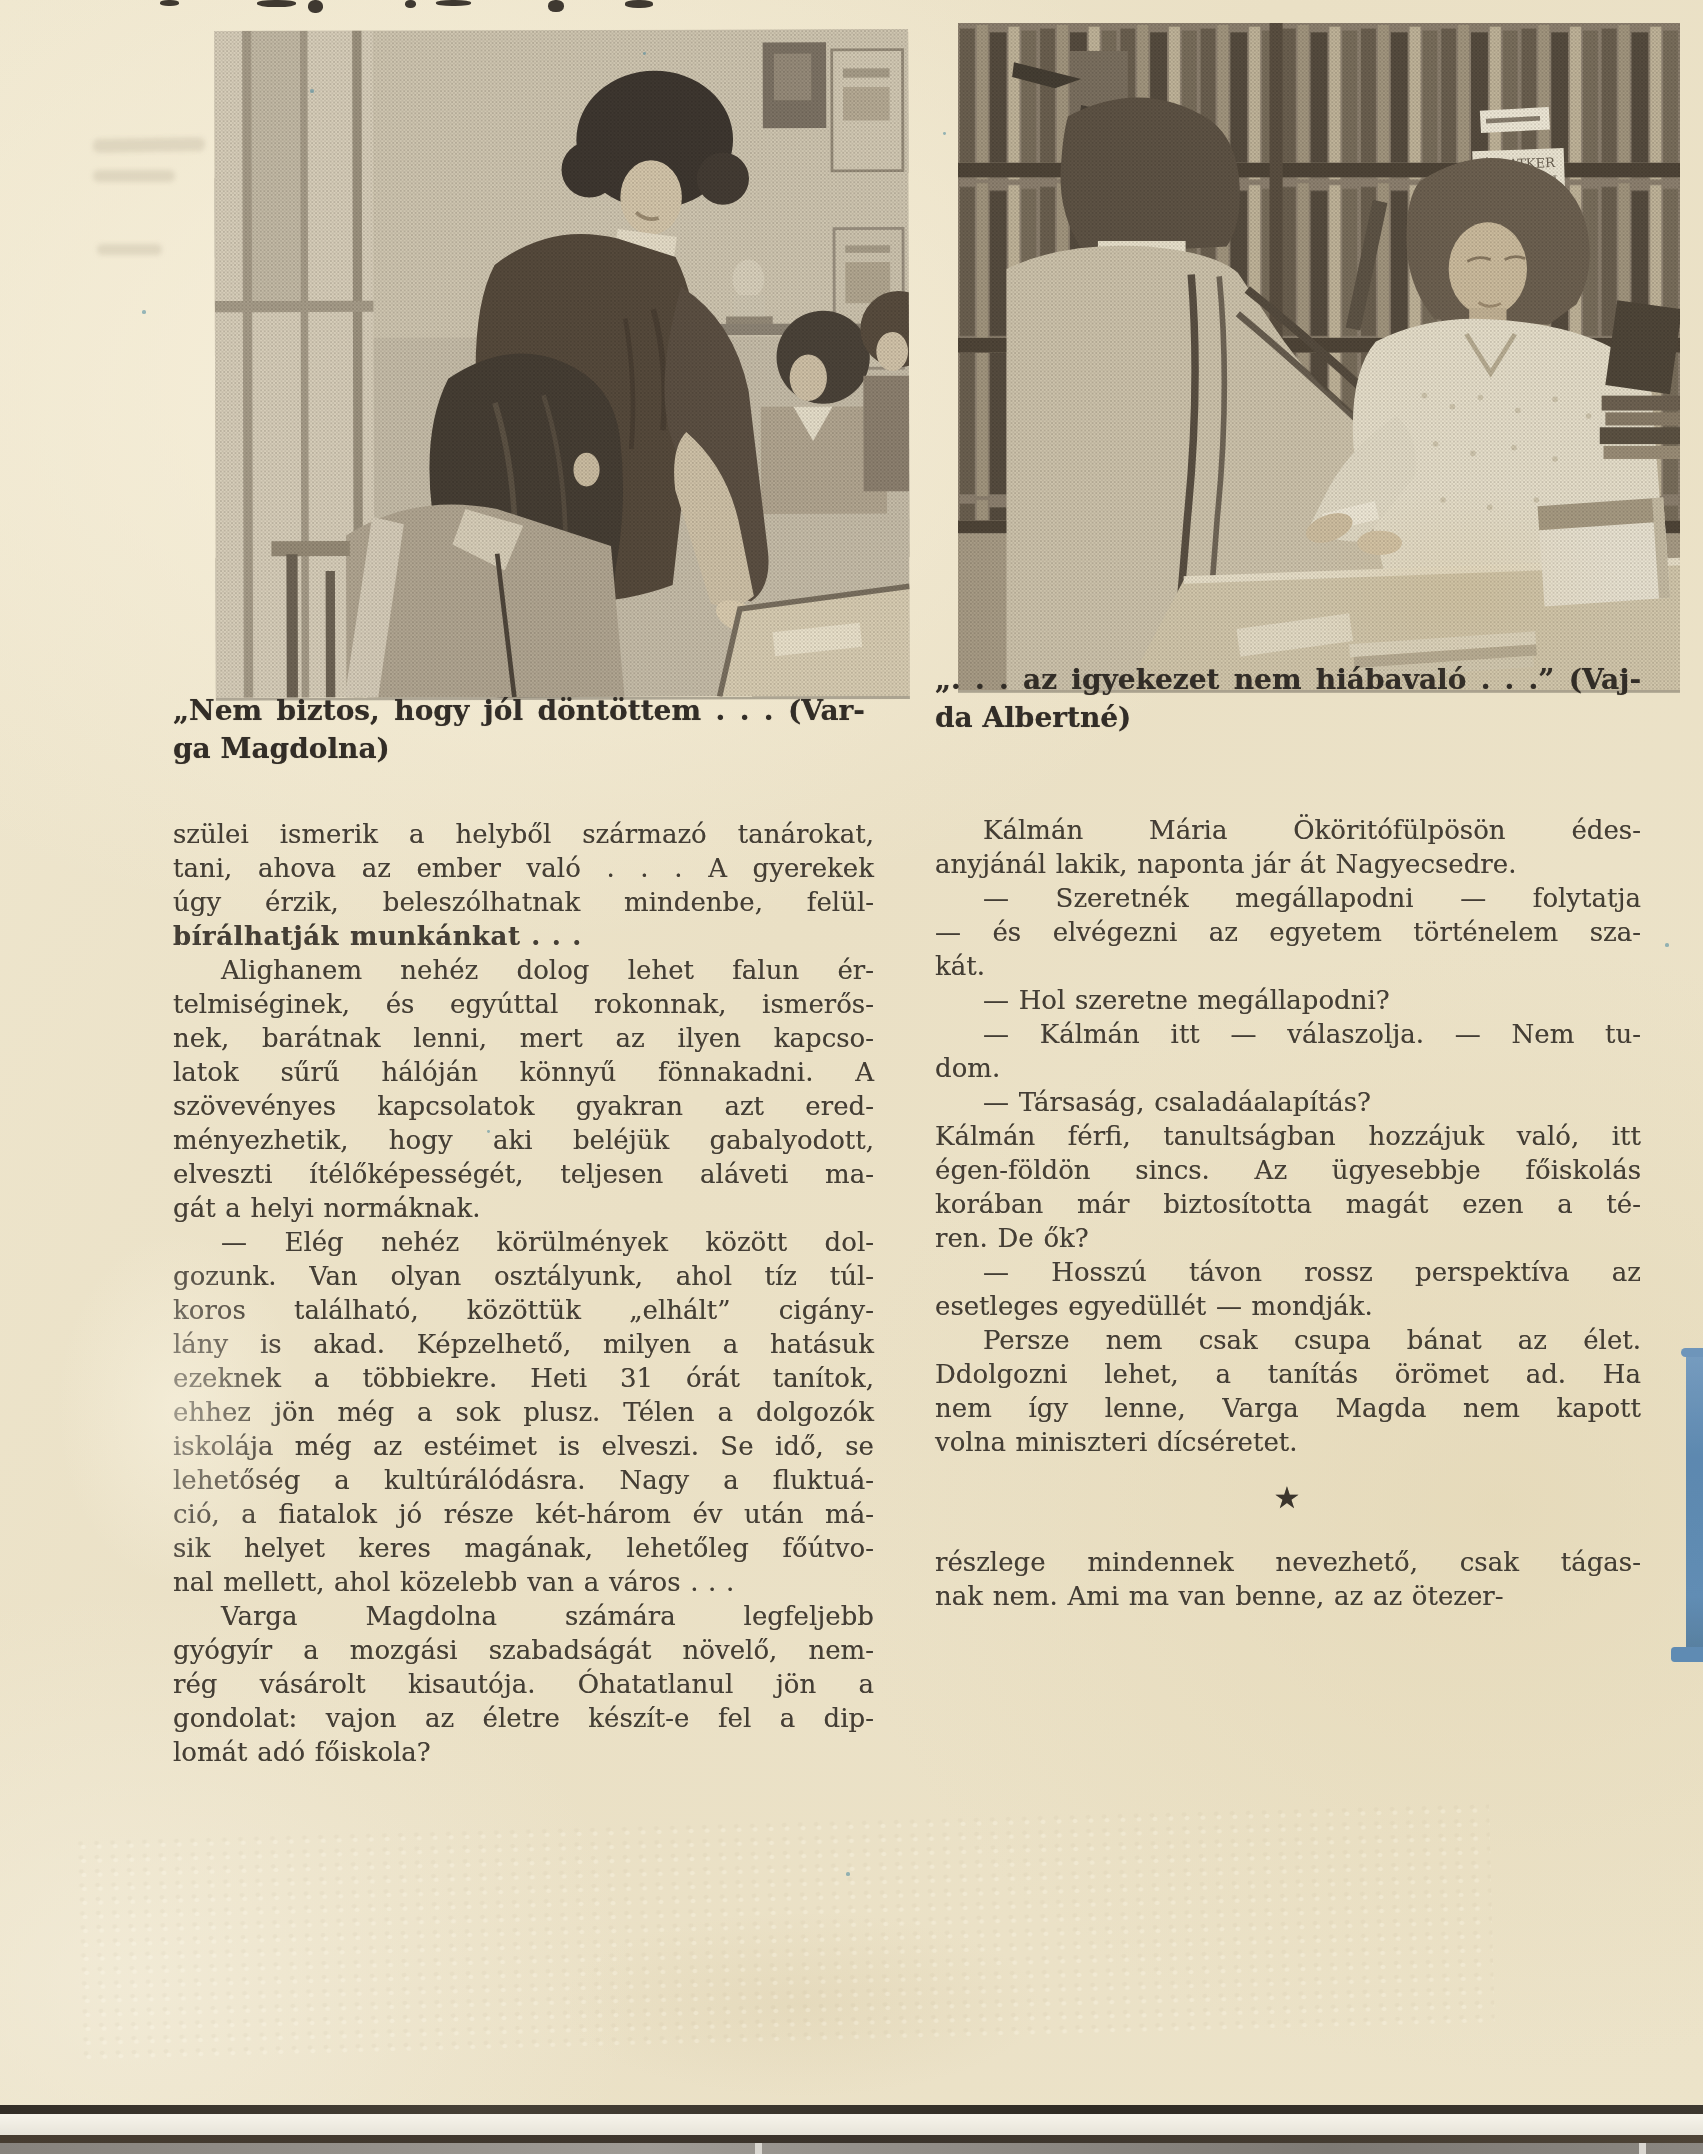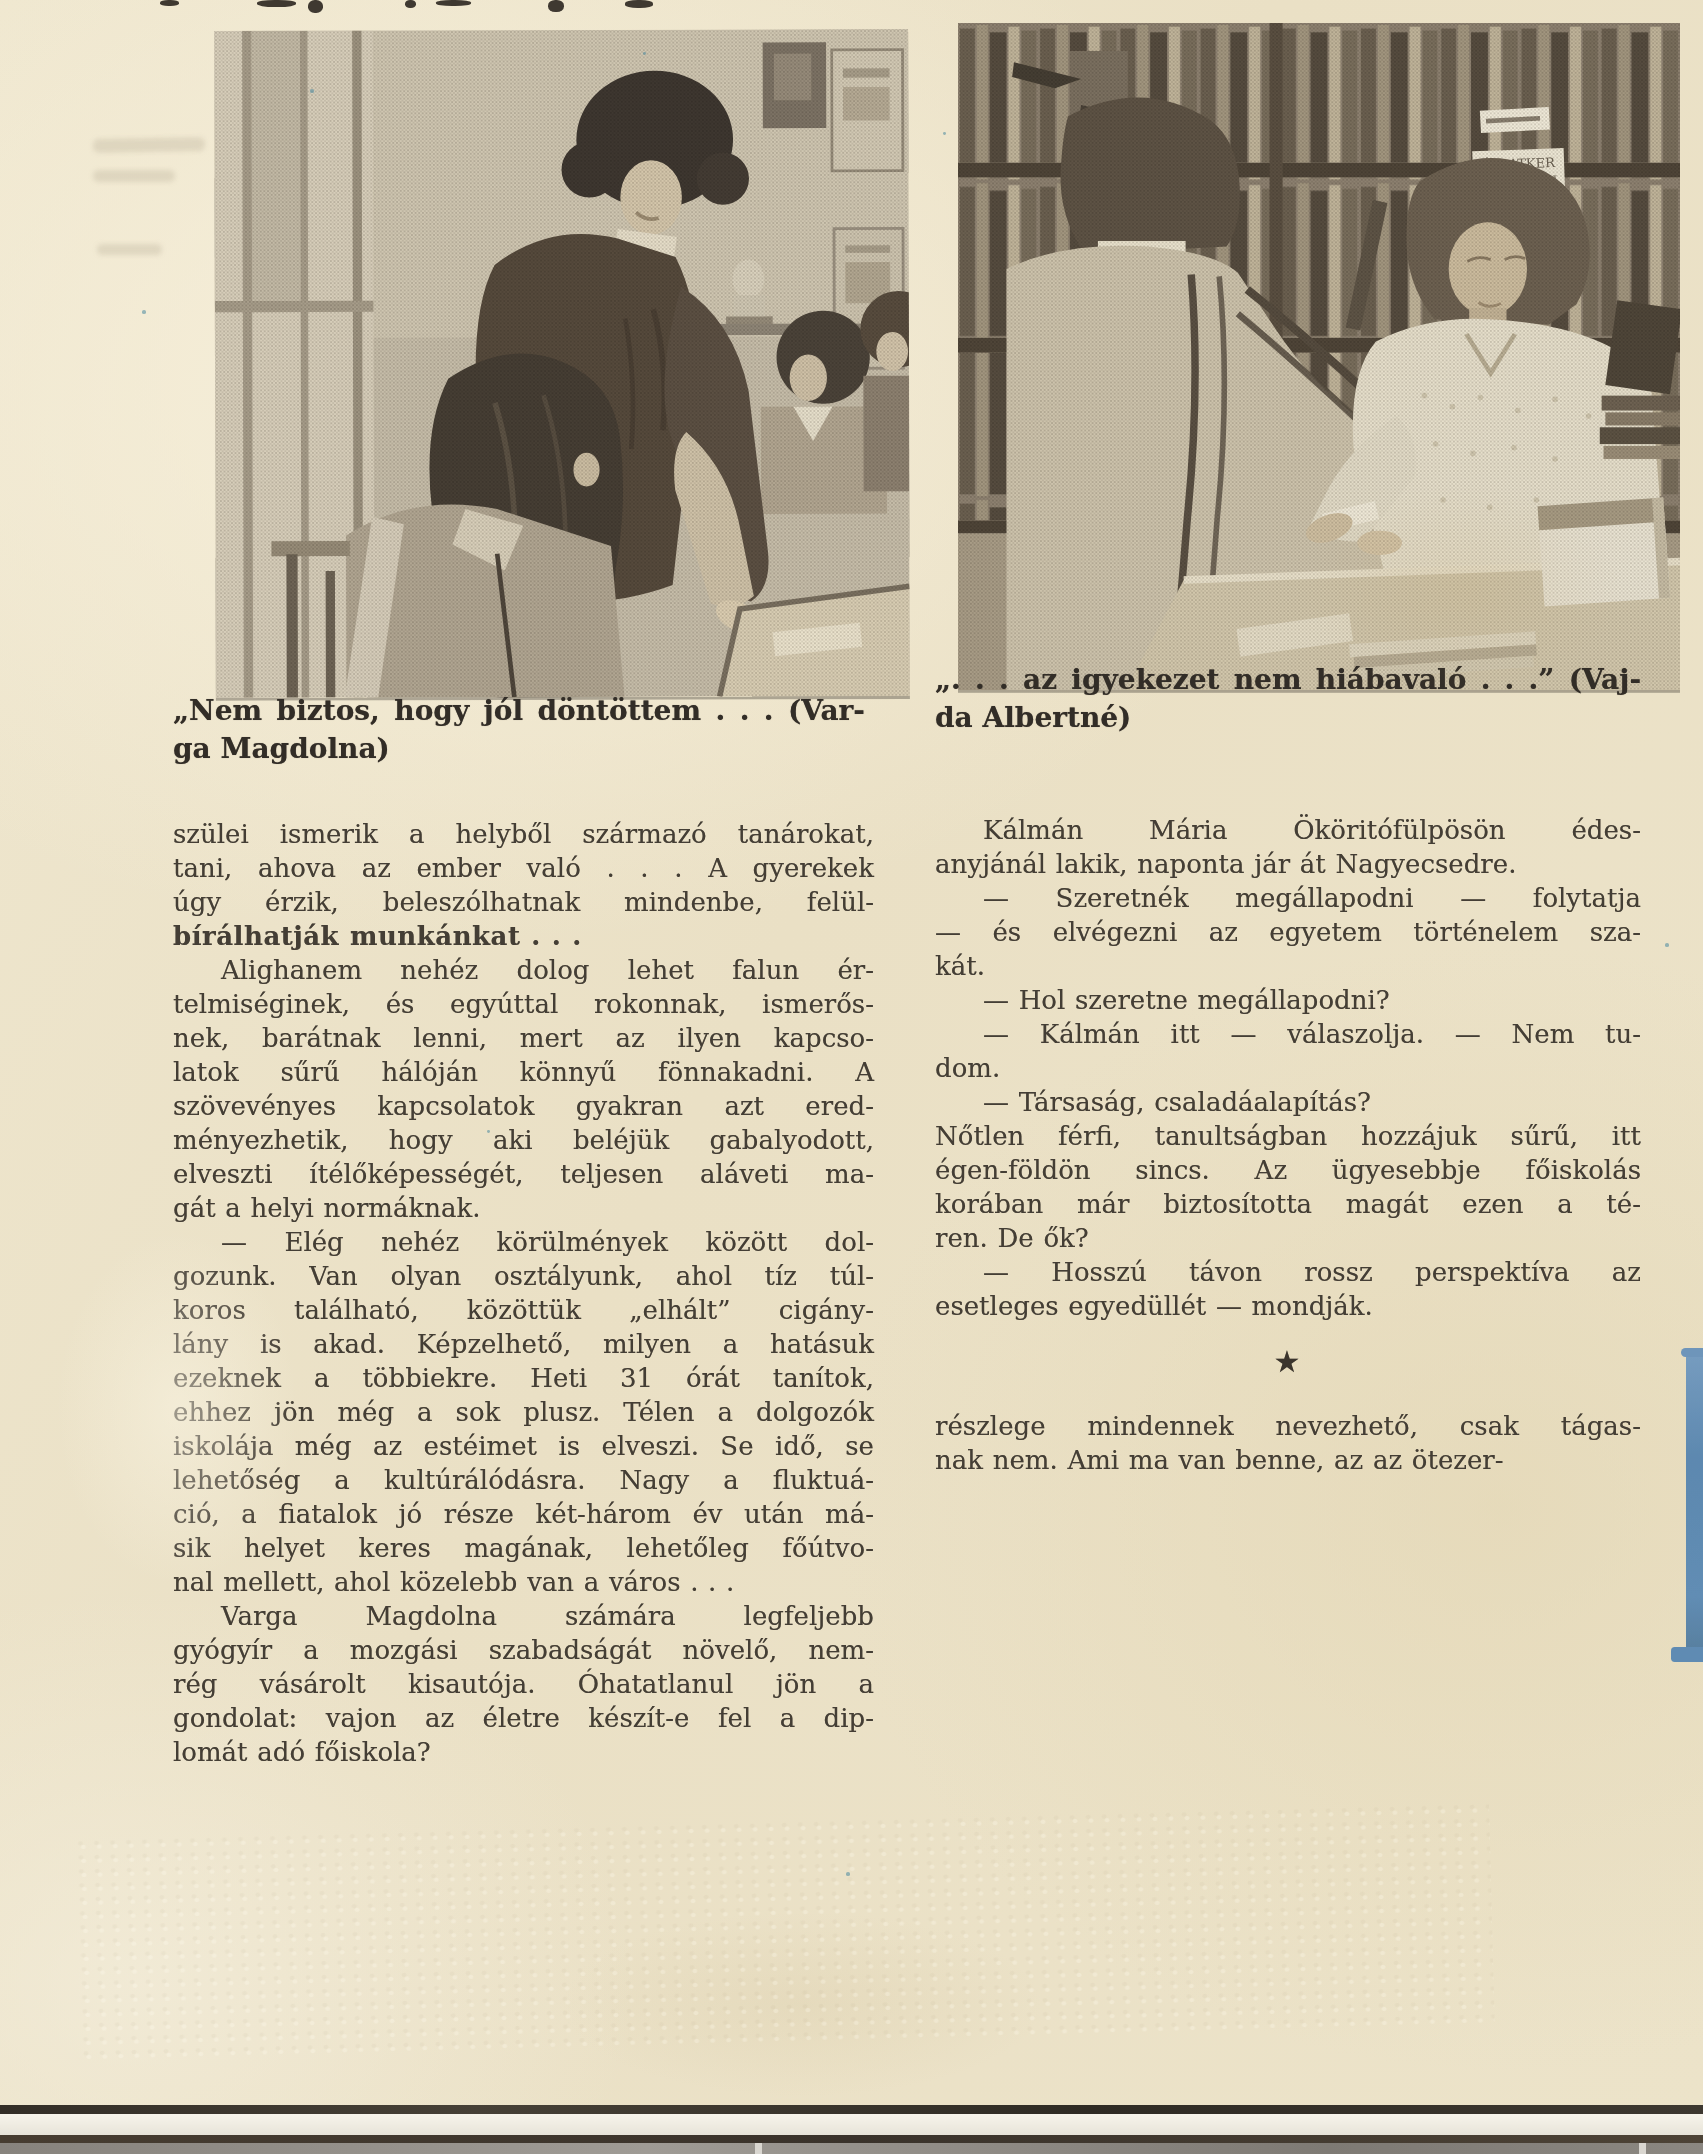--- a/index.html
+++ b/index.html
@@ -337,28 +337,34 @@
         <div class="line last indent">— Hol szeretne megállapodni?</div>
       </div>
       <div class="para">
         <div class="line indent">— Kálmán itt — válaszolja. — Nem tu-</div>
         <div class="line last">dom.</div>
       </div>
       <div class="para">
         <div class="line last indent">— Társaság, csaladáalapítás?</div>
       </div>
       <div class="para">
-        <div class="line">Nőtlen férfi, tanultságban hozzájuk sűrű, itt</div>
+        <div class="line">Kálmán férfi, tanultságban hozzájuk való, itt</div>
         <div class="line">égen-földön sincs. Az ügyesebbje főiskolás</div>
         <div class="line">korában már biztosította magát ezen a té-</div>
         <div class="line last">ren. De ők?</div>
       </div>
       <div class="para">
         <div class="line indent">— Hosszú távon rossz perspektíva az</div>
         <div class="line last">esetleges egyedüllét — mondják.</div>
+      </div>
+      <div class="para">
+        <div class="line indent">Persze nem csak csupa bánat az élet.</div>
+        <div class="line">Ddolgozni lehet, a tanítás örömet ad. Ha</div>
+        <div class="line">nem így lenne, Varga Magda nem kapott</div>
+        <div class="line last">volna miniszteri dícséretet.</div>
       </div>
       <div class="star-divider">★</div>
       <div class="para">
         <div class="line">részlege mindennek nevezhető, csak tágas-</div>
         <div class="line last">nak nem. Ami ma van benne, az az ötezer-</div>
       </div>
     </div>
 
   <div class="blue-marker"></div>
 

